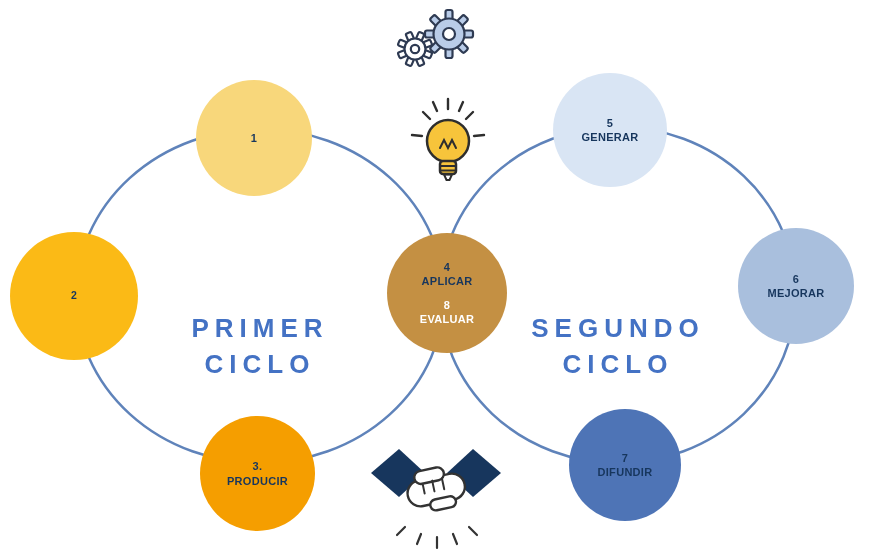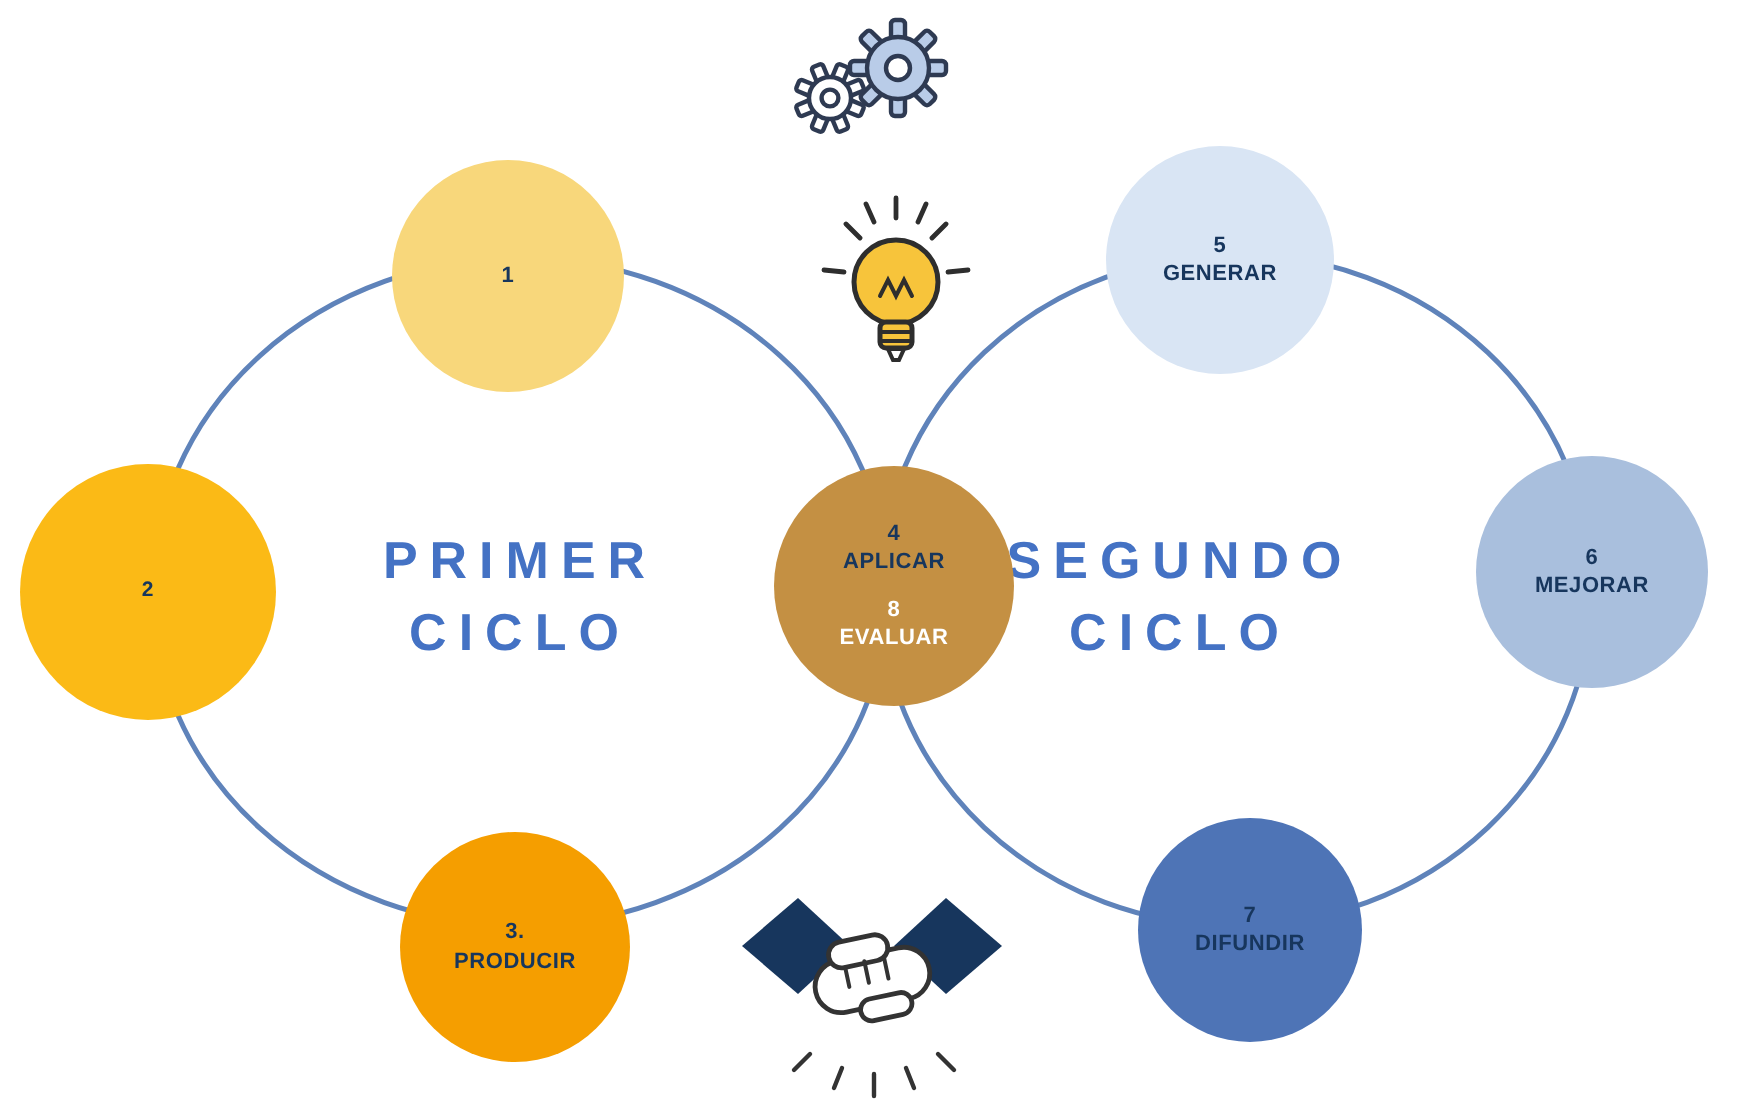--- a/index.html
+++ b/index.html
@@ -24,24 +24,24 @@
   .node-3 { left: 200px; top: 416px; width: 115px; height: 115px; }
   .node-4 { left: 387px; top: 233px; width: 120px; height: 120px; }
   .node-5 { left: 553px; top: 73px;  width: 114px; height: 114px; }
   .node-6 { left: 738px; top: 228px; width: 116px; height: 116px; }
   .node-7 { left: 569px; top: 409px; width: 112px; height: 112px; }
   .gap-top { margin-top: 9px; }
   .center-white { color: #ffffff; }
 
   .cycle-label {
     position: absolute; z-index: 2; text-align: center; font-weight: bold;
-    font-size: 26px; letter-spacing: 6px; line-height: 36px;
+    font-size: 26px; letter-spacing: 6px; line-height: 36px; margin-top: 48px;
   }
   .cycle-first  { left: 163px; top: 262px; width: 194px; }
-  .cycle-second { left: 480px; top: 262px; width: 220px; }
+  .cycle-second { left: 508px; top: 262px; width: 220px; }
   .cycle-line { display: block; }
 
   .icon { position: absolute; z-index: 3; }
   .icon-gears     { left: 388px; top: 3px; }
   .icon-bulb      { left: 409px; top: 97px; }
   .icon-handshake { left: 371px; top: 437px; }
 
   .g-big rect, .g-big circle   { fill: #B9CCE8; stroke: #2E3A52; stroke-width: 2.2; }
   .g-big circle.hole           { fill: #ffffff; }
   .g-small rect, .g-small circle { fill: #ffffff; stroke: #2E3A52; stroke-width: 2.2; }

